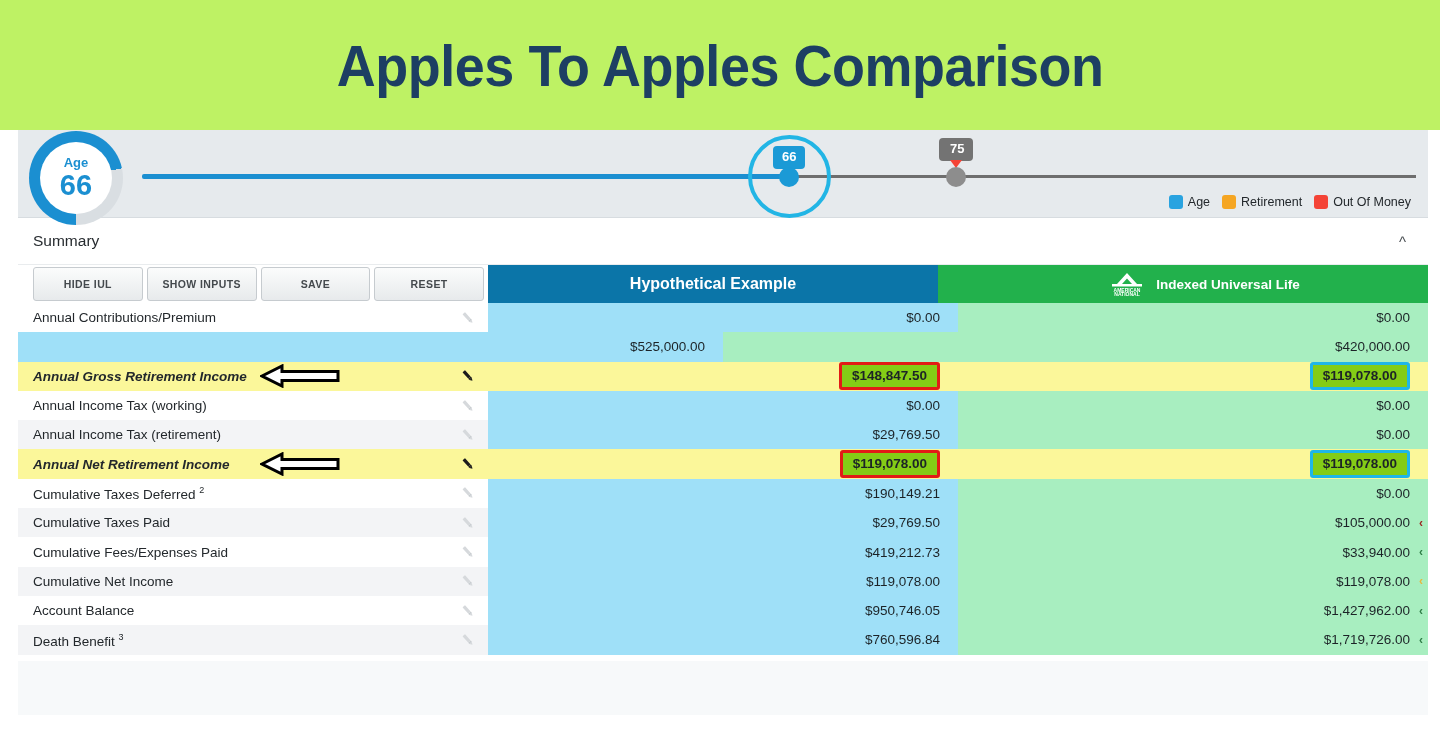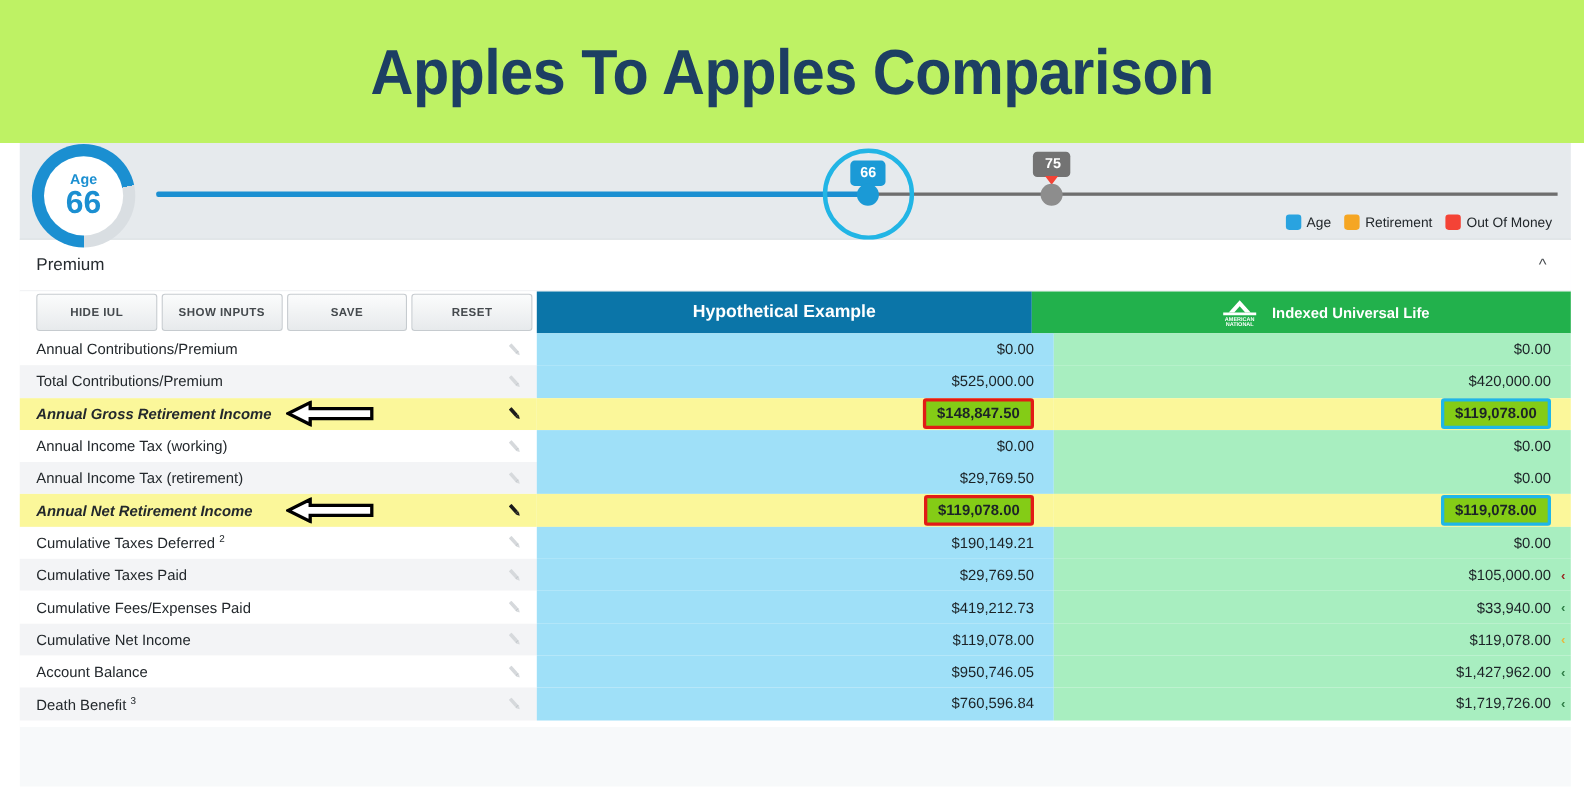--- a/index.html
+++ b/index.html
@@ -289,21 +289,21 @@
         <span>Retirement</span>
       </div>
       <div class="legend-item">
         <span class="legend-swatch" style="background:#f44336"></span>
         <span>Out Of Money</span>
       </div>
     </div>
   </div>
 
   <div class="summary-bar">
-    <span class="summary-title">Premium</span>
+    <span class="summary-title">Summary</span>
     <span class="summary-collapse">^</span>
   </div>
 
   <div class="table">
 
     <div class="trow header-row">
       <div class="hdr-buttons">
         <div class="tbtn">HIDE IUL</div>
         <div class="tbtn">SHOW INPUTS</div>
         <div class="tbtn">SAVE</div>
@@ -340,32 +340,20 @@
             </span>
           </div>
           <div class="cell-val blue">
             <span>$0.00</span>
           </div>
           <div class="cell-val green">
             <span>$0.00</span>
           </div>
         </div>
         <div class="trow">
-          <div class="cell-label alt">
-            <span class="label-text">Total Contributions/Premium</span>
-            <span class="pencil">
-              <svg viewBox="0 0 16 16">
-                <g transform="rotate(-42 8 8)">
-                  <rect x="6.4" y="1.6" width="3.3" height="8.6" rx="0.5" fill="#d6d9dc"></rect>
-                  <rect x="6.4" y="10.2" width="3.3" height="1.6" fill="#c9cdd1"></rect>
-                  <path d="M6.4 11.8 L9.7 11.8 L8.05 14.6 Z" fill="#d6d9dc"></path>
-                </g>
-              </svg>
-            </span>
-          </div>
           <div class="cell-val blue">
             <span>$525,000.00</span>
           </div>
           <div class="cell-val green">
             <span>$420,000.00</span>
           </div>
         </div>
         <div class="trow">
           <div class="cell-label hl">
             <span class="label-text">Annual Gross Retirement Income</span>

